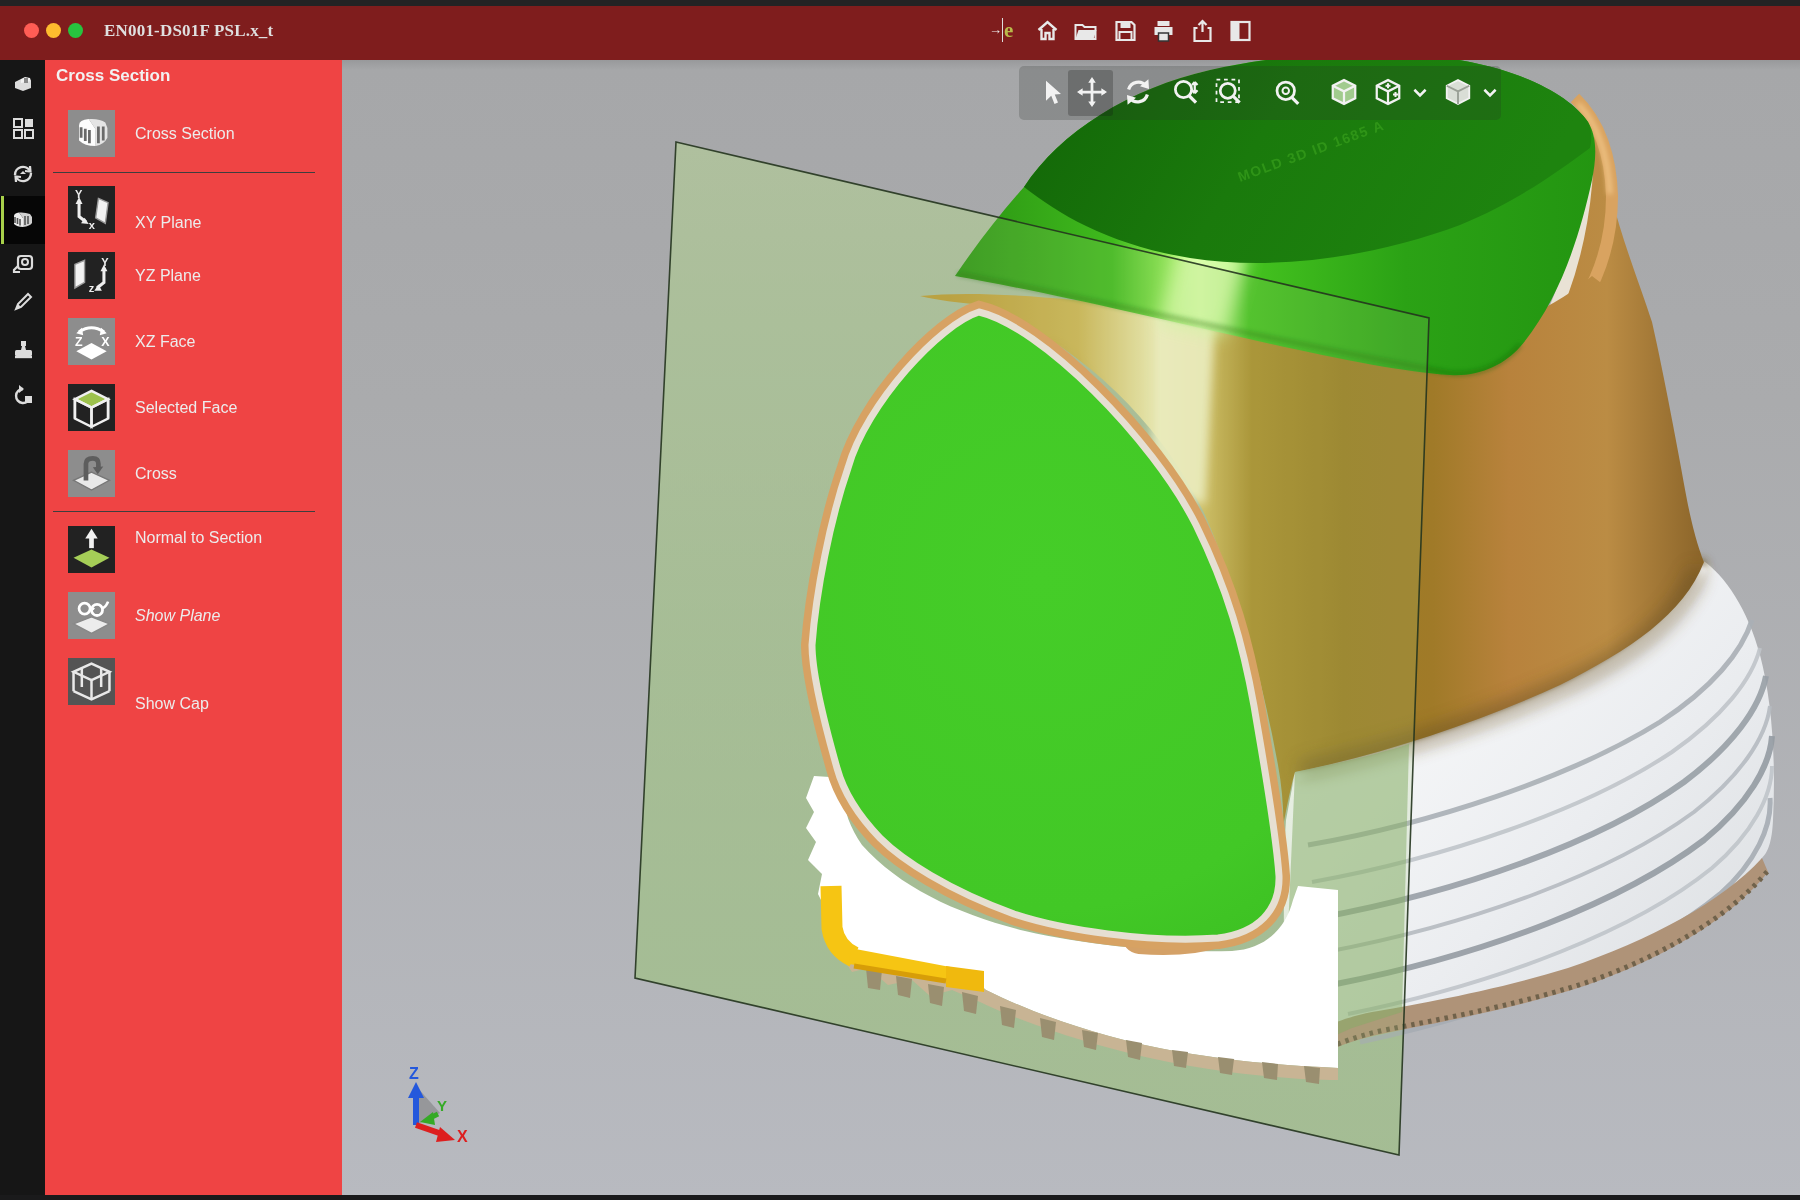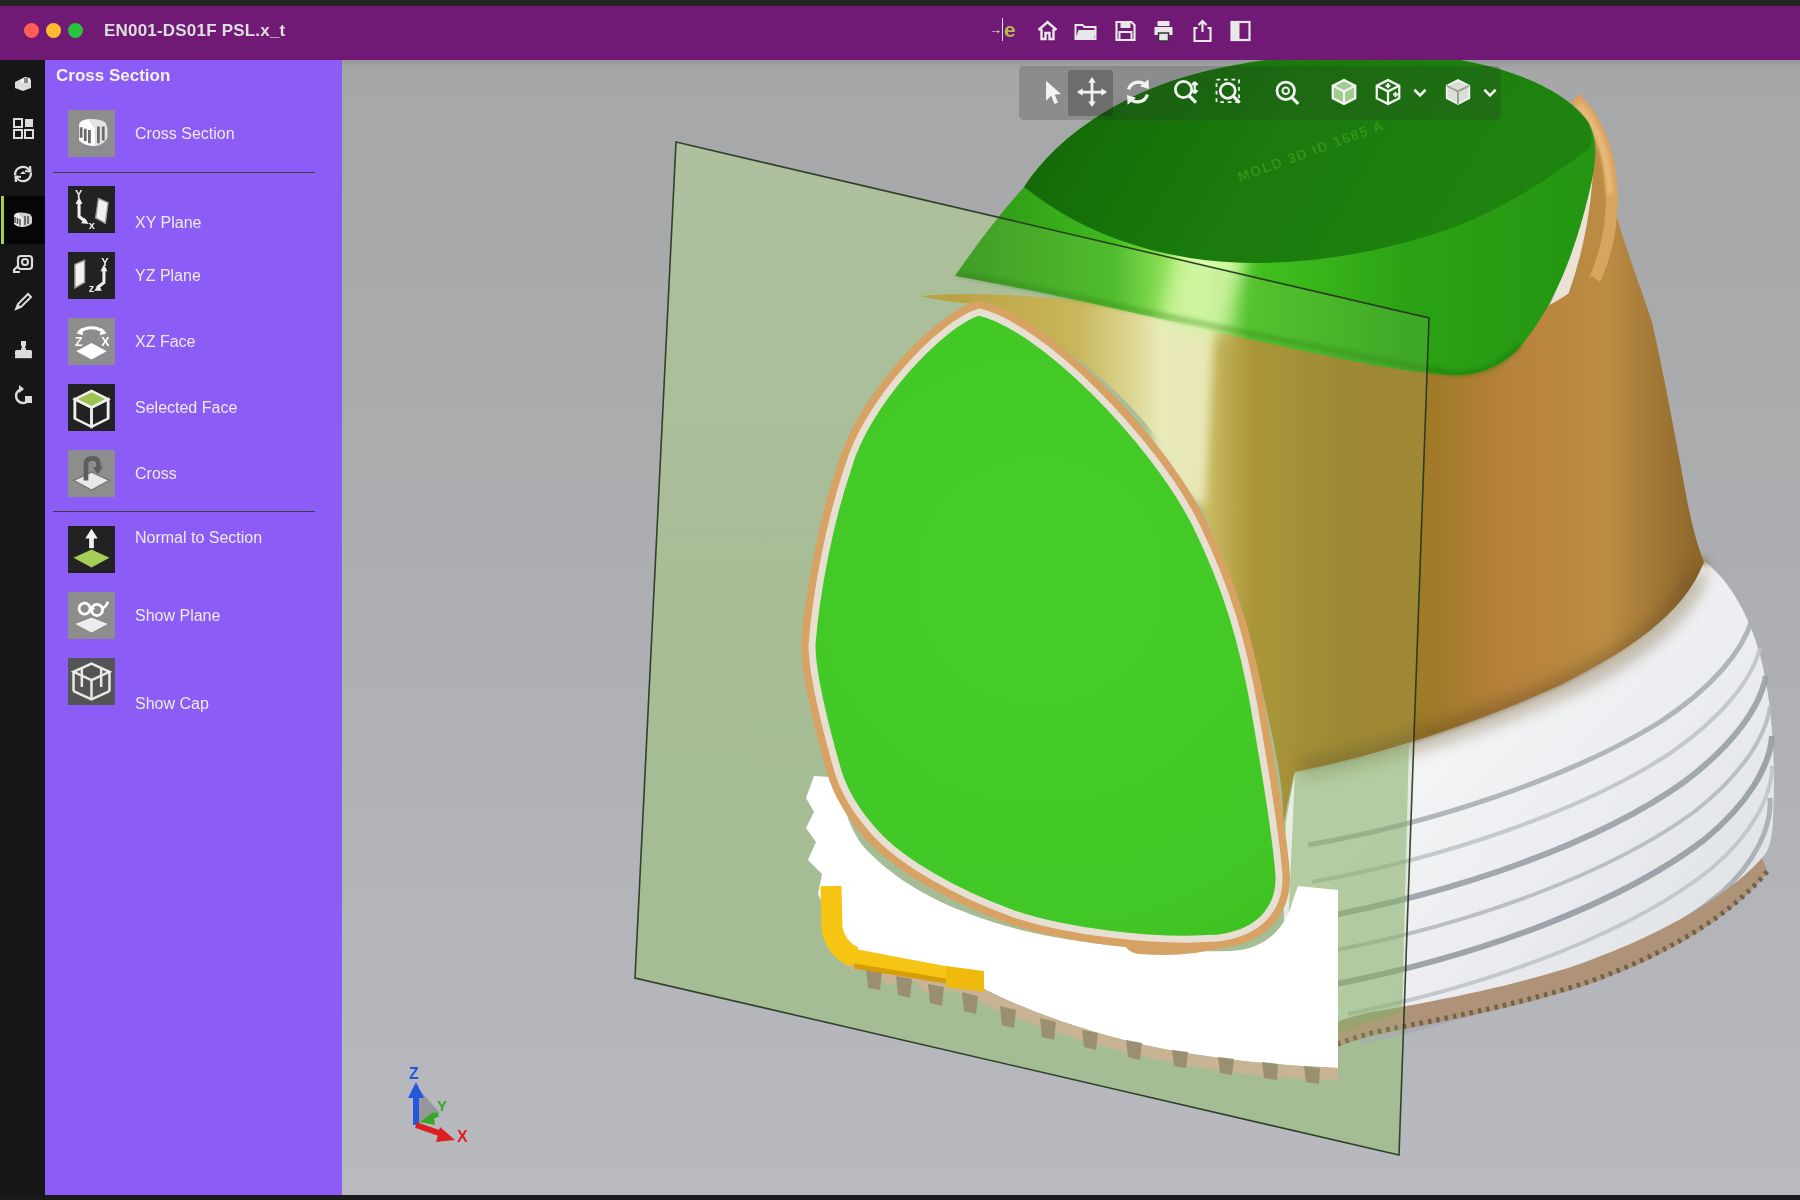--- a/index.html
+++ b/index.html
@@ -1,26 +1,26 @@
 <!DOCTYPE html>
 <html><head>
 <meta charset="utf-8">
 <style>
   html,body{margin:0;padding:0;width:1800px;height:1200px;overflow:hidden;background:#000;
     font-family:"Liberation Sans", sans-serif;}
-  #titlebar{position:absolute;left:0;top:0;width:1800px;height:60px;background:#701a75;}
+  #titlebar{position:absolute;left:0;top:0;width:1800px;height:60px;background:#7f1d1d;font-family:Liberation Serif, serif;}
   #titlebar .topstrip{position:absolute;left:0;top:0;width:100%;height:6px;background:#232324;}
   .light{position:absolute;top:23px;width:15px;height:15px;border-radius:50%;}
   #title-text{position:absolute;left:104px;top:21px;color:#dfdfdf;font-size:17px;font-weight:bold;letter-spacing:.2px;}
   .tbicon{position:absolute;top:19px;}
   #rail{position:absolute;left:0;top:60px;width:45px;height:1140px;background:#161616;}
   .railico{position:absolute;left:11px;width:24px;height:24px;}
   #railsel{position:absolute;left:0;top:136px;width:45px;height:48px;background:#060606;}
   #railbar{position:absolute;left:1px;top:136px;width:3px;height:48px;background:#a7cf4a;}
-  #panel{position:absolute;left:45px;top:60px;width:297px;height:1140px;background:#8b5cf6;}
+  #panel{position:absolute;left:45px;top:60px;width:297px;height:1140px;background:#ef4444;}
   #panel .hdr{position:absolute;left:11px;top:6px;color:#f2f2f2;font-size:17px;font-weight:bold;}
   .tile{position:absolute;left:23px;width:47px;height:47px;background:#222;}
   .tile.lit{background:#8d8d8d;}
   .lbl{position:absolute;left:90px;color:#ececec;font-size:16px;font-weight:500;}
   .sep{position:absolute;left:8px;width:262px;height:1px;background:#3e3e3e;}
   #viewport{position:absolute;left:342px;top:60px;width:1458px;height:1140px;
      background:linear-gradient(180deg,#98999b 0px,#a6a7a9 10px,#aaabad 30%,#b8bac0 100%);}
   #scene{position:absolute;left:342px;top:60px;width:1458px;height:1140px;}
   #bottombar{position:absolute;left:0;top:1195px;width:1800px;height:5px;background:#1a1a1b;}
   #vtoolbar{position:absolute;left:1019px;top:66px;width:482px;height:54px;background:rgba(42,44,42,0.22);border-radius:5px;}
@@ -356,21 +356,21 @@
     <path d="M17 16 L17 6" stroke="#f2f2f2" stroke-width="3.4"></path>
     <path d="M17 2 L12.5 9 L21.5 9 Z" fill="#f2f2f2"></path>
       </svg></div>
     <div class="lbl" style="top:469px;">Normal to Section</div>
   <div class="tile lit" style="top:532px;"><svg viewBox="0 0 34 34" width="47" height="47">
     <path d="M17 18 L30 23 L17 30 L4 23 Z" fill="#ececec" stroke="#888" stroke-width="1"></path>
     <circle cx="12" cy="12" r="4" fill="none" stroke="#fff" stroke-width="2"></circle>
     <circle cx="21" cy="13" r="4" fill="none" stroke="#fff" stroke-width="2"></circle>
     <path d="M16 12.5 Q17.5 11.5 19 12.5 M25 12 Q28 10 29 7" fill="none" stroke="#fff" stroke-width="1.8"></path>
       </svg></div>
-    <div class="lbl" style="top:547px;">Show Plane</div>
+    <div class="lbl" style="top:547px;font-style:italic;">Show Plane</div>
   <div class="tile" style="top:598px;background:#545454;"><svg viewBox="0 0 34 34" width="47" height="47">
     <path d="M17 4 L30 10 L17 16 L4 10 Z" fill="none" stroke="#e9e9e9" stroke-width="1.8"></path>
     <path d="M4 10 L4 24 M30 10 L30 24 M17 16 L17 30 M10 7 L10 21 M24 7 L24 21" stroke="#e9e9e9" stroke-width="1.8"></path>
     <path d="M4 24 L17 30 L30 24" fill="none" stroke="#e9e9e9" stroke-width="1.8"></path>
       </svg></div>
     <div class="lbl" style="top:635px;">Show Cap</div>
 </div>
 <div id="vtoolbar">
     <div id="movesel"></div>
   <svg class="vico" style="left:17px;" viewBox="0 0 24 24">

